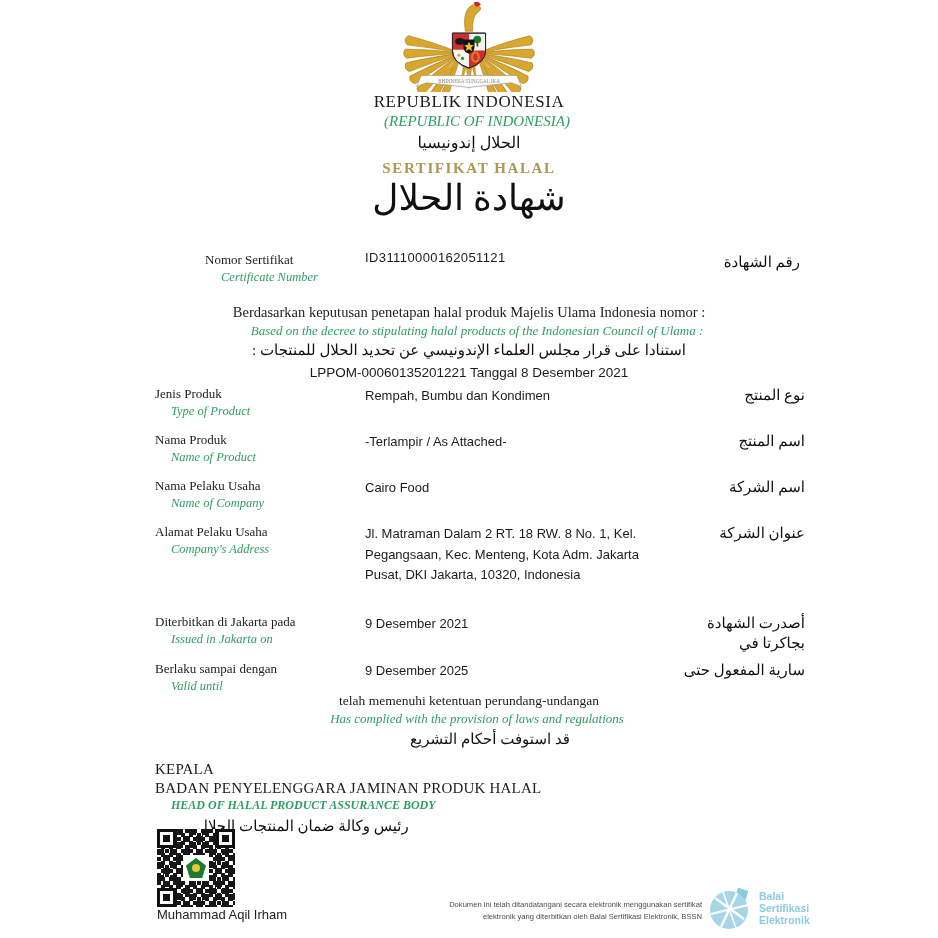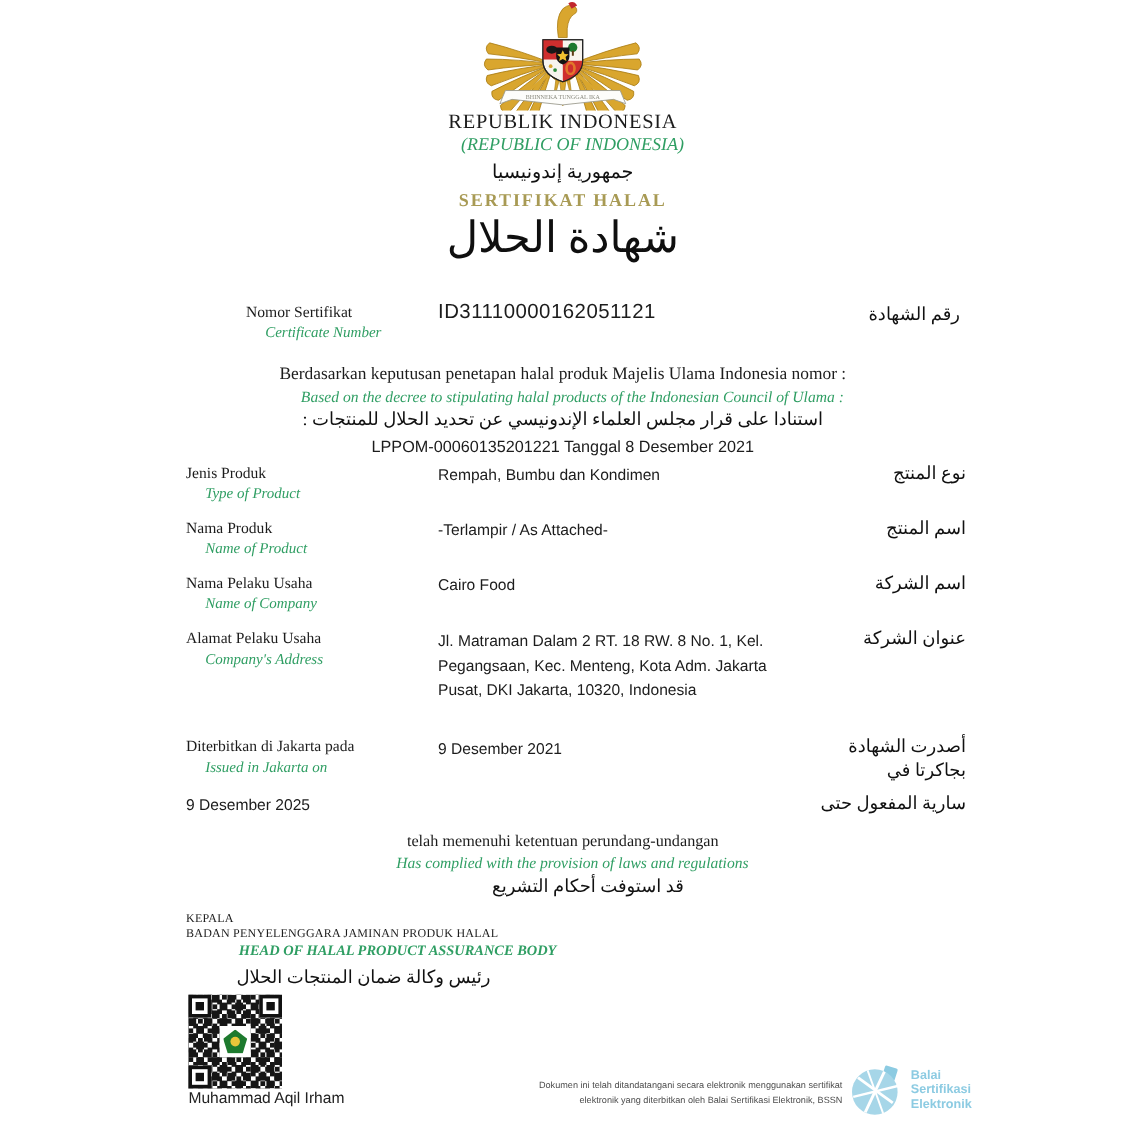--- a/index.html
+++ b/index.html
@@ -18,21 +18,21 @@
   .country-ar{font-size:16px;margin-top:3px;color:#111;}
   .title-block{left:0;right:0;top:160px;}
   .cert-title{font-size:15px;letter-spacing:1.6px;color:#a89a54;font-weight:bold;}
   .cert-title-en{font-size:13.5px;margin-top:1px;font-weight:bold;}
   .cert-title-ar{font-size:36px;margin-top:2px;color:#0f0f0f;line-height:1.1;}
 
   
   .certnum-row{top:250px;left:0;width:938px;height:36px;}
   .certnum-label{position:absolute;left:205px;top:2px;font-size:13px;line-height:1.3;}
   .certnum-label .en{font-size:12.5px;}
-  .certnum-value{position:absolute;left:365px;top:0;font-size:17px;letter-spacing:.4px;}
+  .certnum-value{position:absolute;left:365px;top:0;font-size:13px;letter-spacing:.4px;}
   .certnum-ar{position:absolute;right:138px;top:3px;font-size:15px;color:#111;}
 
   
   .decree{top:303px;left:0;right:0;}
   .decree-id{font-size:14.5px;line-height:1.35;}
   .decree-en{font-size:13px;line-height:1.3;}
   .decree-ar{font-size:15px;line-height:1.55;color:#111;}
   .decree-num{font-size:13.5px;line-height:1.5;}
 
   
@@ -48,22 +48,22 @@
   .mb-xs{margin-bottom:8px;}
 
   
   .compliance{top:692px;left:0;right:0;}
   .comp-id{font-size:13.5px;line-height:1.3;}
   .comp-en{font-size:13px;line-height:1.35;}
   .comp-ar{font-size:15px;line-height:1.7;color:#111;padding-left:42px;}
 
   
   .signatory{top:760px;left:155px;width:520px;}
-  .sig-kepala,.sig-body{font-size:10px;line-height:1.25;letter-spacing:.2px;}
-  .sig-en{font-size:12px;line-height:1.3;font-weight:bold;margin-left:28px;}
+  .sig-kepala,.sig-body{font-size:15px;line-height:1.25;letter-spacing:.2px;}
+  .sig-en{font-size:12px;line-height:1.3;font-weight:bold;}
   .sig-ar{font-size:15px;margin-top:4px;padding-left:42px;color:#111;}
 
   
   .qr{left:157px;top:829px;width:78px;height:78px;
       background:
         repeating-conic-gradient(#161616 0% 25%, rgba(255,255,255,0) 0% 50%),
         repeating-conic-gradient(#161616 0% 25%, #ffffff 0% 50%);
       background-size:13px 13px, 8px 8px;}
   .finder{position:absolute;width:19px;height:19px;background:#fff;border:3px solid #111;box-sizing:border-box;}
   .finder::after{content:"";position:absolute;inset:3px;background:#111;}
@@ -149,21 +149,21 @@
       <circle cx="79" cy="60" r="1.7" fill="#d9a62e"></circle>
       <circle cx="83" cy="63.5" r="1.7" fill="#2e8b3a"></circle>
       <path d="M84,43 h12 v8 q0,5.5 -6,7.5 q-6,-2 -6,-7.5 z" fill="#141414"></path>
       <path d="M90,45.5 l1.6,3.3 3.6,.4 -2.7,2.5 .8,3.6 -3.3,-1.9 -3.3,1.9 .8,-3.6 -2.7,-2.5 3.6,-.4 z" fill="#f2c230"></path>
     </svg>
   </div>
 
   <div class="abs hdr center">
     <div class="country">REPUBLIK INDONESIA</div>
     <div class="country-en green-it">(REPUBLIC OF INDONESIA)</div>
-    <div class="country-ar" dir="rtl">جمهورية إندونيسيا</div>
+    <div class="country-ar" dir="rtl">الحلال إندونيسيا</div>
   </div>
 
   <div class="abs title-block center">
     <div class="cert-title">SERTIFIKAT HALAL</div>
     <div class="cert-title-ar" dir="rtl">شهادة الحلال</div>
   </div>
 
   <div class="abs certnum-row">
     <div class="certnum-label">
       <div>Nomor Sertifikat</div>
@@ -221,20 +221,24 @@
     <div class="frow mb-xs">
       <div class="lbl">
         <div>Diterbitkan di Jakarta pada</div>
         <div class="en green-it">Issued in Jakarta  on</div>
       </div>
       <div class="val">9 Desember 2021</div>
       <div class="ar" dir="rtl">أصدرت الشهادة بجاكرتا في</div>
     </div>
 
     <div class="frow">
+      <div class="lbl">
+        <div>Berlaku sampai dengan</div>
+        <div class="en green-it">Valid until</div>
+      </div>
       <div class="val">9 Desember 2025</div>
       <div class="ar" dir="rtl">سارية المفعول حتى</div>
     </div>
 
   </div>
 
   <div class="abs compliance center">
     <div class="comp-id">telah memenuhi ketentuan perundang-undangan</div>
     <div class="comp-en green-it">Has complied with the provision of laws and regulations</div>
     <div class="comp-ar" dir="rtl">قد استوفت أحكام التشريع</div>

